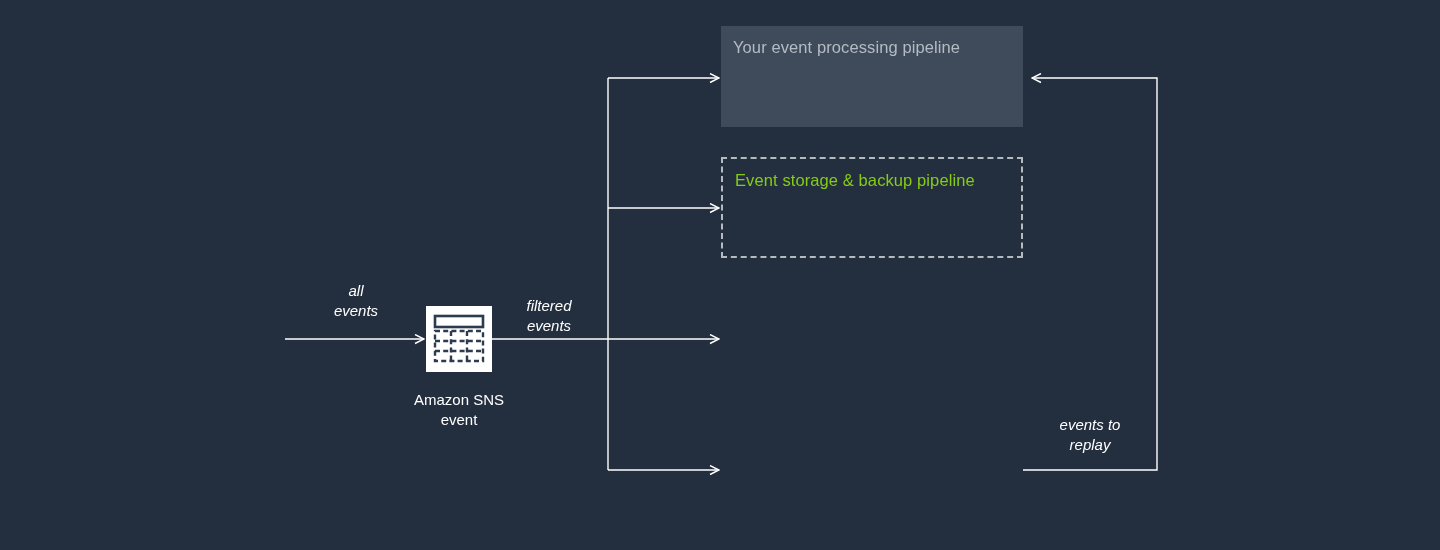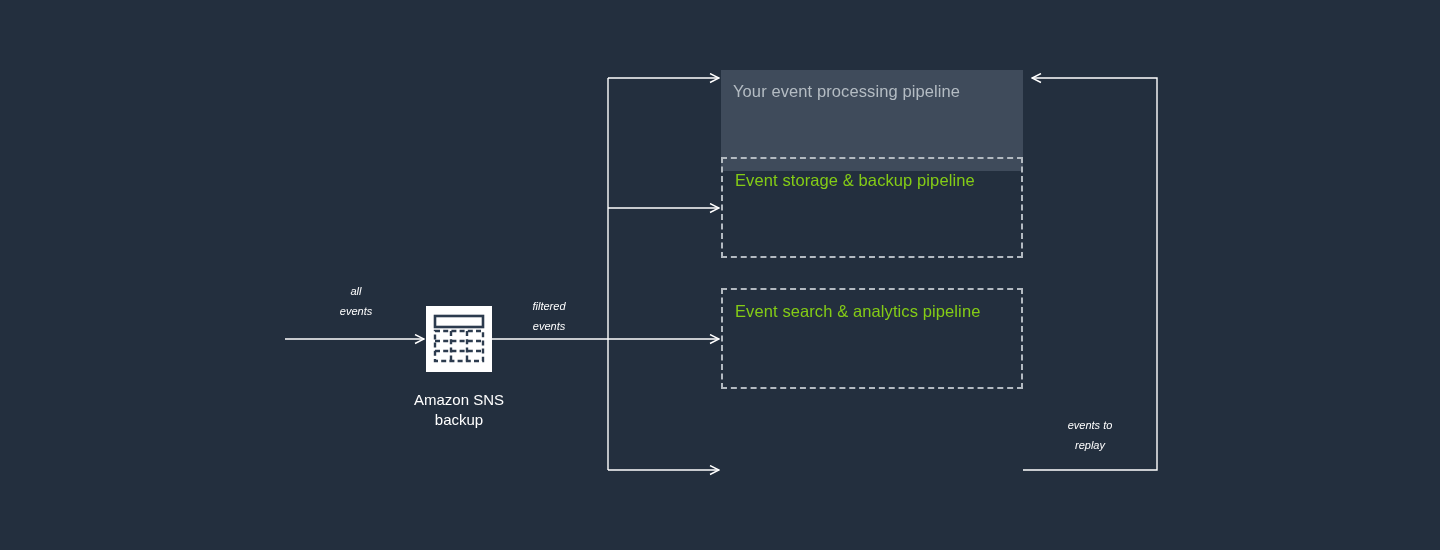--- a/index.html
+++ b/index.html
@@ -31,42 +31,41 @@
   
   .box {
     position: absolute;
     box-sizing: border-box;
     width: 302px;
     height: 101px;
   }
   .box.solid {
     background: #3f4b5b;
     border: none;
-    margin-top: 44px;
   }
   .box.dashed {
     background: transparent;
     border: 2px dashed #b3bac1;
   }
   .box-label {
     position: absolute;
     left: 12px;
     top: 12px;
     font-size: 16.5px;
     color: #84cc16;
     white-space: nowrap;
     letter-spacing: 0.1px;
   }
   .box.solid .box-label { color: #b4bcc3; }
 
   
   .caption {
     position: absolute;
     font-style: italic;
-    font-size: 11px;
+    font-size: 15px;
     line-height: 20px;
     color: #ffffff;
     text-align: center;
     white-space: pre-line;
   }
 
   
   #sns-node {
     position: absolute;
     left: 426px;
@@ -128,23 +127,20 @@
   </svg>
 
   <div class="box solid" style="left:721px; top:26px;">
     <span class="box-label">Your event processing pipeline</span>
   </div>
 
   <div class="box dashed" style="left:721px; top:157px;">
     <span class="box-label">Event storage &amp; backup pipeline</span>
   </div>
 
-  <div class="box dashed" style="left:721px; top:288px;">
-    <span class="box-label">Event search &amp; analytics pipeline</span>
-  </div>
 
 
   <div class="caption" style="left:286px; top:281px; width:140px;">all
 events</div>
 
   <div class="caption" style="left:479px; top:296px; width:140px;">filtered
 events</div>
 
   <div class="caption" style="left:1020px; top:415px; width:140px;">events to
 replay</div>
@@ -159,16 +155,16 @@
         <g stroke="#2c3b4e" stroke-width="2.4" fill="none" stroke-dasharray="5 3.2">
           <rect x="9" y="25" width="48" height="30"></rect>
           <line x1="9" y1="35" x2="57" y2="35"></line>
           <line x1="9" y1="45" x2="57" y2="45"></line>
           <line x1="25" y1="25" x2="25" y2="55"></line>
           <line x1="41" y1="25" x2="41" y2="55"></line>
         </g>
       </svg>
     </div>
     <div id="sns-caption">Amazon SNS
-backup</div>
+event</div>
   </div>
 
 </div>
 
 </body></html>

